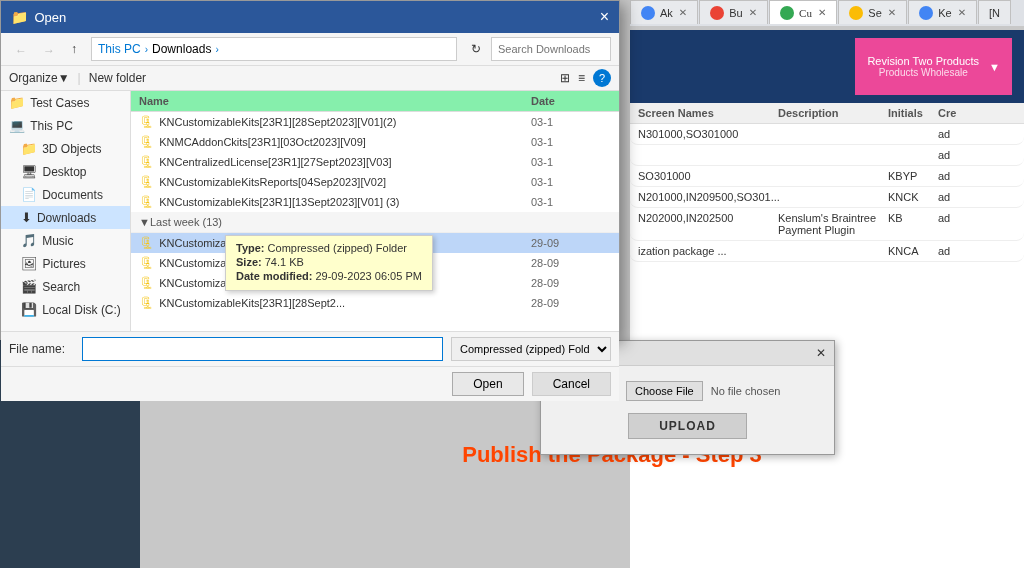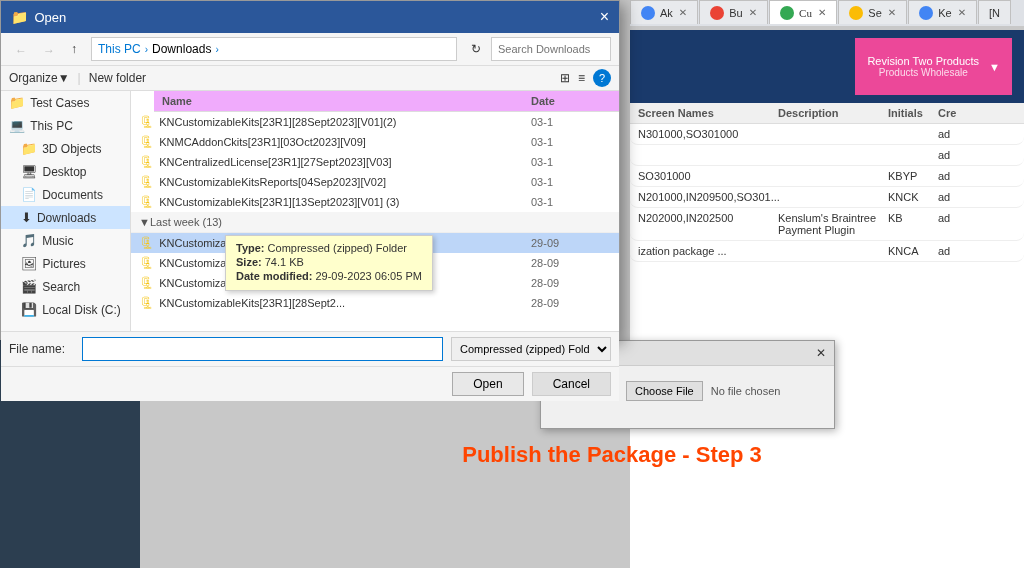--- a/index.html
+++ b/index.html
@@ -265,26 +265,25 @@
     .nav-item.selected { background: #cce4ff; }
 
     .file-list-panel {
       flex: 1;
       overflow-y: auto;
       position: relative;
     }
     .file-list-header {
       display: flex;
       padding: 4px 8px;
-      background: #f0abfc;
+      background: #86efac;
       border-bottom: 1px solid #ddd;
       font-size: 11px;
       font-weight: 600;
       color: #555;
-      margin-left: 23px;
     }
     .fl-name { flex: 1; }
     .fl-date { width: 80px; }
 
     .file-group-label {
       padding: 4px 8px;
       font-size: 11px;
       color: #555;
       background: #f5f5f5;
       border-bottom: 1px solid #eee;
@@ -540,20 +539,21 @@
 <div class="upload-dialog">
   <div class="upload-dialog-titlebar">
     <span class="upload-dialog-close">✕</span>
   </div>
   <div class="upload-dialog-body">
     <div class="upload-row">
       <span class="upload-label">File path:</span>
       <button class="choose-file-btn">Choose File</button>
       <span class="no-file-text">No file chosen</span>
     </div>
+    <button class="upload-btn">UPLOAD</button>
   </div>
 </div>
 
 <div class="file-dialog">
 
   <div class="file-dialog-titlebar">
     <div class="title-left">
       <span class="title-icon">📁</span>
       <span>Open</span>
     </div>

